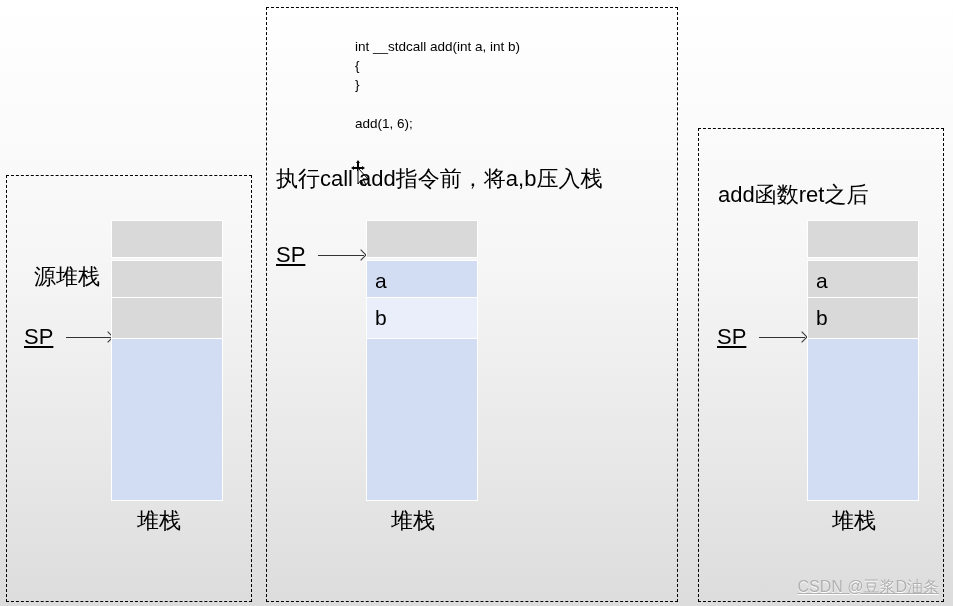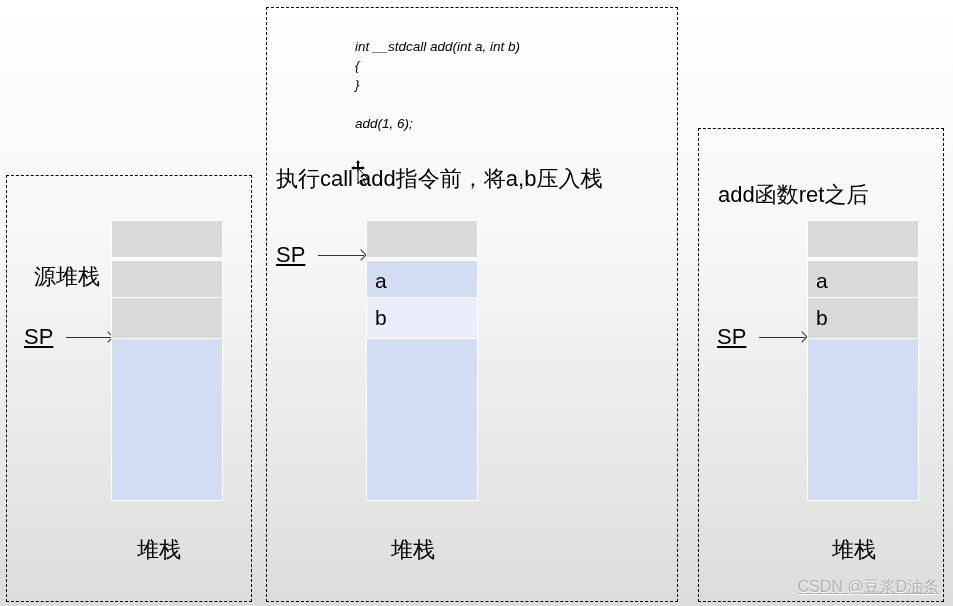--- a/index.html
+++ b/index.html
@@ -6,30 +6,30 @@
   body {
     width:953px; height:606px; position:relative; overflow:hidden;
     background: linear-gradient(to bottom, #ffffff 0%, #f7f7f7 40%, #e6e6e6 80%, #dcdcdc 100%);
     font-family: "Liberation Sans", "DejaVu Sans", sans-serif;
     color:#000;
   }
   .panel { position:absolute; border:1px dashed #000; box-sizing:border-box; }
   .abs { position:absolute; }
   .cell { position:absolute; box-sizing:border-box; }
   .cell-label { position:absolute; left:8px; font-size:21px; line-height:1; }
-  .code { position:absolute; left:355px; top:37px; font-size:13.5px; line-height:19.2px; white-space:pre;font-style:italic; }
+  .code { position:absolute; left:355px; top:37px; font-size:13.5px; line-height:19.2px; white-space:pre; }
   .title { font-size:22px; line-height:1; white-space:nowrap; }
   .sp { font-size:22px; line-height:1;text-decoration:underline; }
   .arrow { position:absolute; height:1px; background:#333; }
   .arrow::after {
     content:""; position:absolute; right:-1px; top:-4px;
     width:7px; height:7px; border-top:1px solid #333; border-right:1px solid #333;
     transform: rotate(45deg); transform-origin: center;
   }
-  .stacklabel { font-size:22px; line-height:1;margin-top:29px; }
+  .stacklabel { font-size:22px; line-height:1; }
   .watermark { position:absolute; right:14px; bottom:8px; font-size:16px; color:#b0b0b0; text-shadow:0 1px 0 #fff;text-decoration:underline; }
   .cursor { position:absolute; left:350px; top:160px; font-size:16px; line-height:1; }
 </style>
 </head>
 <body>
 
 <div class="panel" style="left:6px; top:175px; width:246px; height:427px;"></div>
 <div class="abs title" style="left:34px; top:266px;">源堆栈</div>
 <div class="abs sp" style="left:24px; top:326px;">SP</div>
 <div class="arrow" style="left:66px; top:337px; width:45px;"></div>

